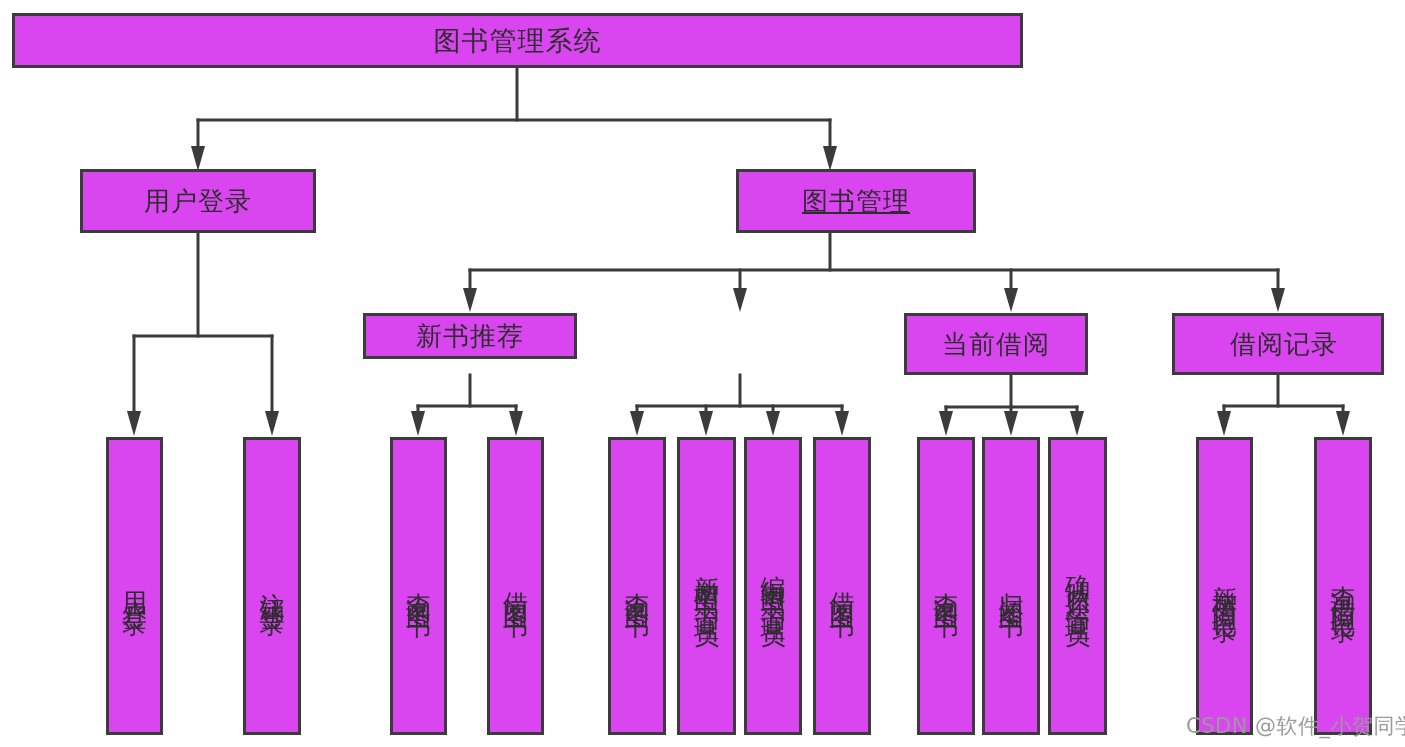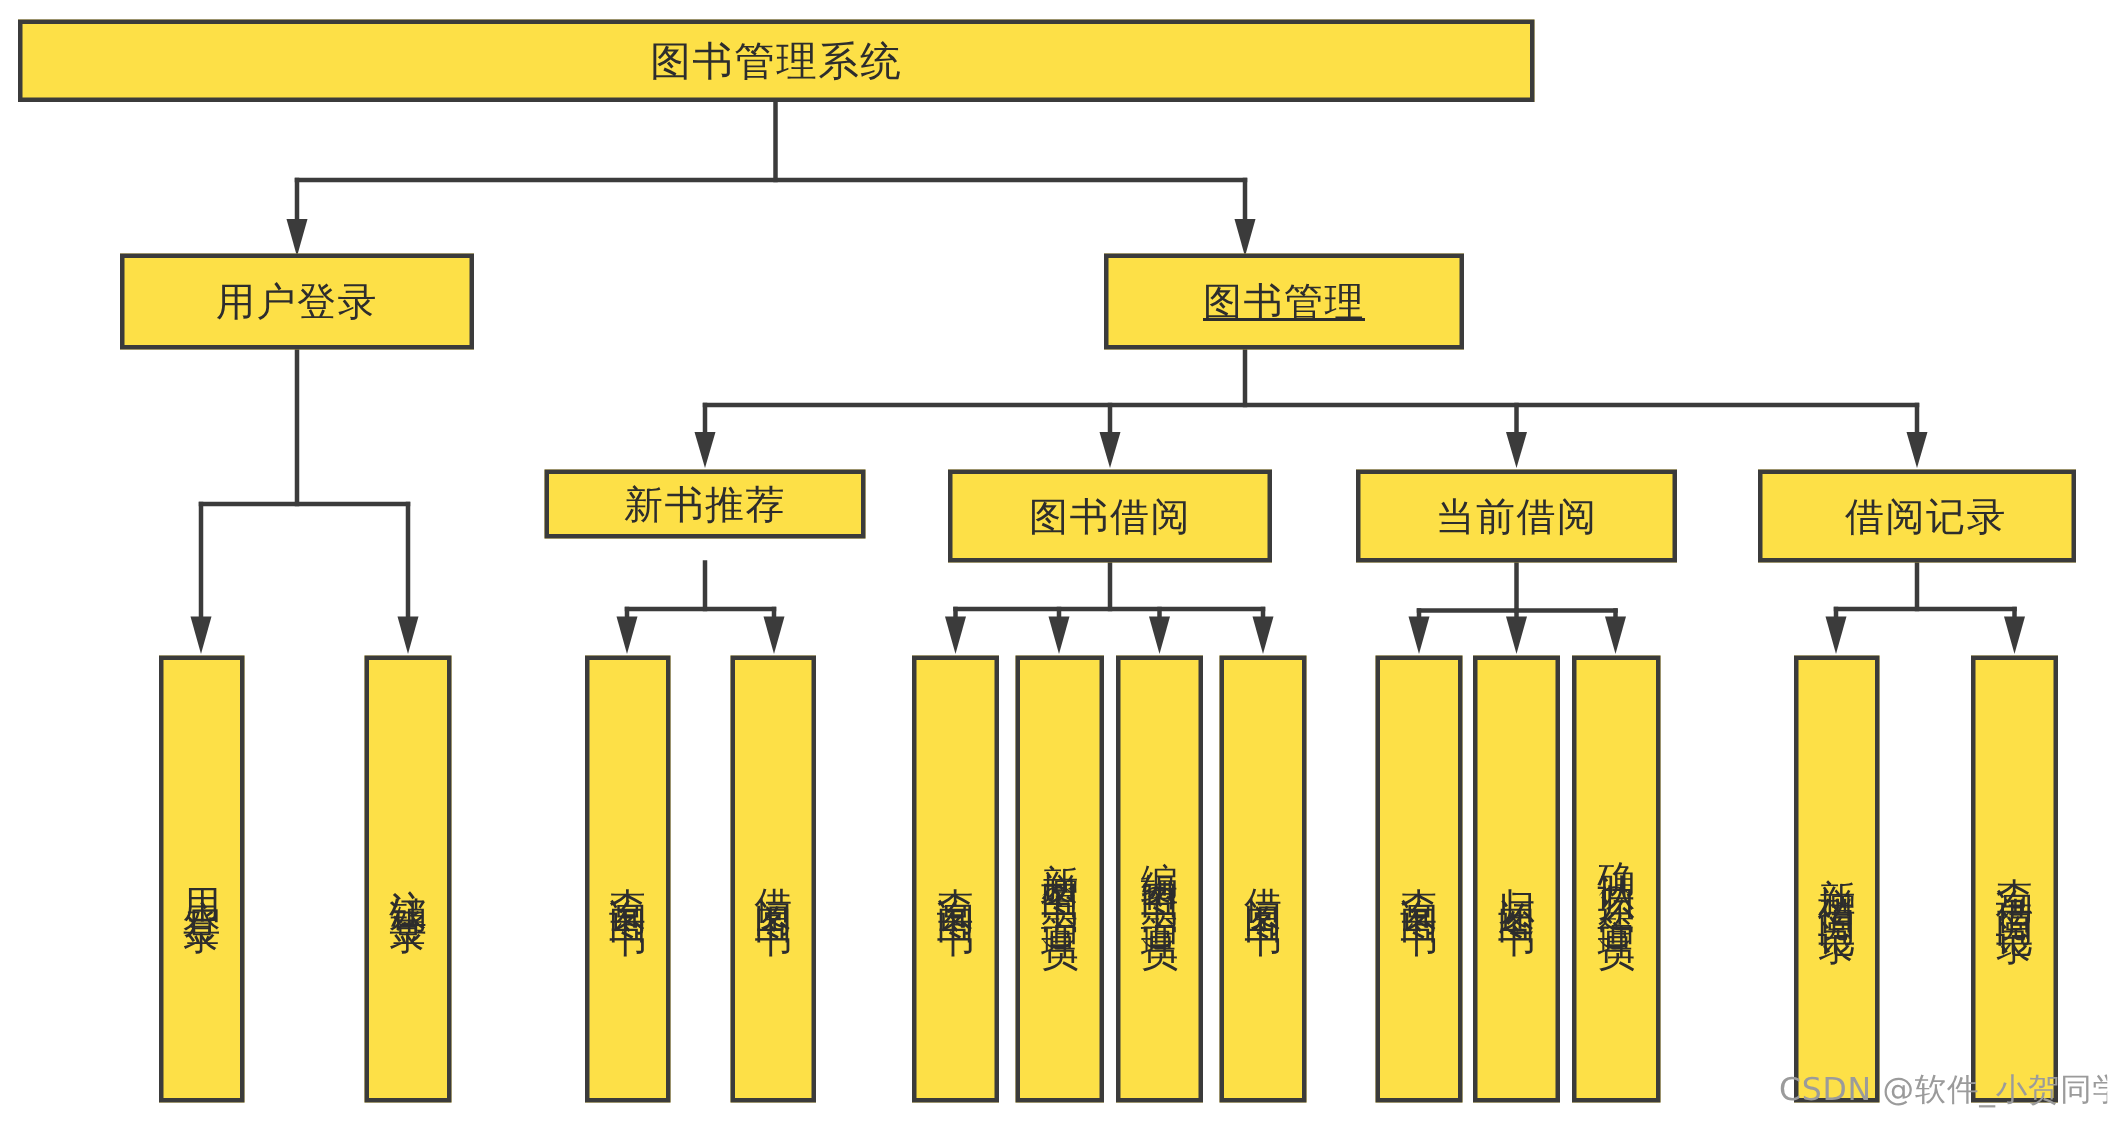--- a/index.html
+++ b/index.html
@@ -15,21 +15,21 @@
     width: 1405px;
     height: 747px;
     background: var(--background);
     font-family: "DejaVu Sans", sans-serif;
     color: var(--text);
     overflow: hidden;
   }
   .box {
     position: absolute;
     border: 3px solid var(--line);
-    background: #fde047;
+    background: #d946ef;
     display: flex;
     align-items: center;
     justify-content: center;
     z-index: 2;
   }
   .hbox .label {
     font-size: 26px;
     letter-spacing: 1px;
     white-space: nowrap;
     color: var(--text);
@@ -151,24 +151,21 @@
   <div class="box hbox" style="left:80px; top:169px; width:236px; height:64px;">
     <span class="label">用户登录</span>
   </div>
   <div class="box hbox" style="left:736px; top:169px; width:240px; height:64px;text-decoration:underline;">
     <span class="label">图书管理</span>
   </div>
 
   <div class="box hbox" style="left:363px; top:313px; width:214px; height:46px;">
     <span class="label">新书推荐</span>
   </div>
-  <div class="box hbox" style="left:632px; top:313px; width:216px; height:62px;">
-    <span class="label">图书借阅</span>
-  </div>
-  <div class="box hbox" style="left:904px; top:313px; width:214px; height:62px;">
+  <div class="box hbox" style="left:904px; top:313px; width:184px; height:62px;">
     <span class="label">当前借阅</span>
   </div>
   <div class="box hbox" style="left:1172px; top:313px; width:212px; height:62px;padding-left:12px;">
     <span class="label">借阅记录</span>
   </div>
 
   <div class="box vbox" style="left:106px; top:437px; width:57px; height:298px;">
     <span class="label">用户登录</span>
   </div>
   <div class="box vbox" style="left:243px; top:437px; width:58px; height:298px;">

